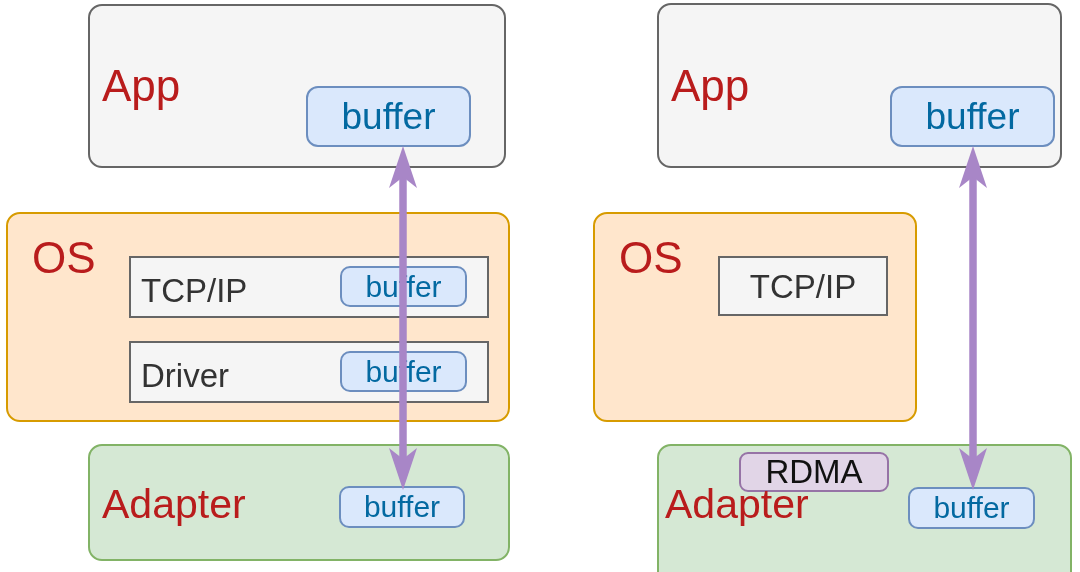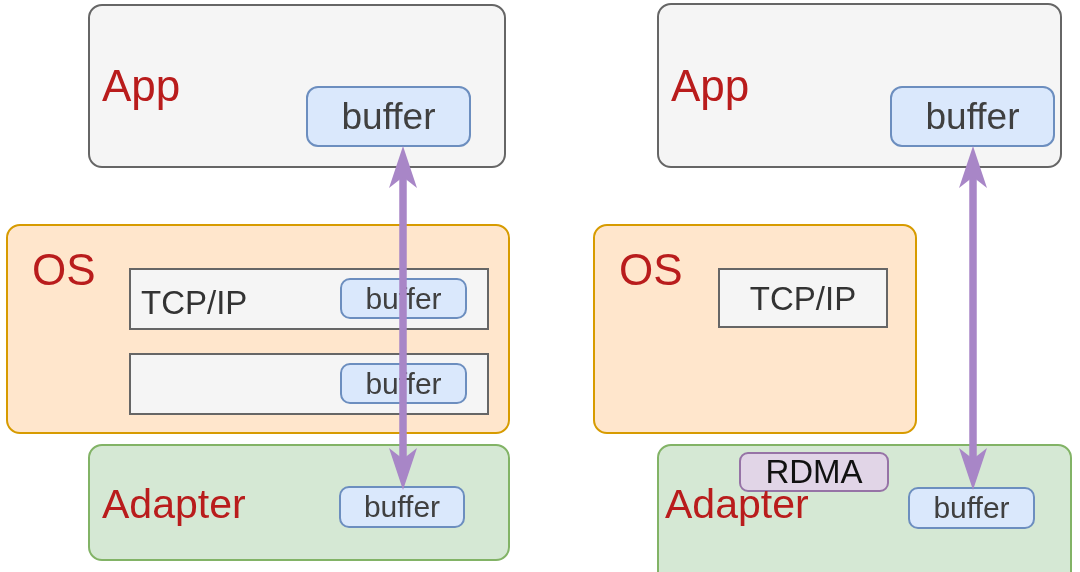--- a/index.html
+++ b/index.html
@@ -12,27 +12,27 @@
     --text:#222222;
   }
   *{margin:0;padding:0;box-sizing:border-box;}
   html,body{background:#ffffff;}
   body{font-family:"Liberation Sans", sans-serif; color:var(--text);}
   .canvas{
     position:relative; width:1080px; height:572px; background:#ffffff; overflow:hidden;
   }
   .box{position:absolute; border-radius:14px;}
   .app-box{background:var(--app-fill); border:2px solid var(--app-border);}
-  .os-box{background:var(--os-fill); border:2px solid var(--os-border);margin-top:12px;}
+  .os-box{background:var(--os-fill); border:2px solid var(--os-border);}
   .adapter-box{background:var(--adapter-fill); border:2px solid var(--adapter-border);}
   .inner-box{position:absolute; background:var(--app-fill); border:2px solid var(--app-border); border-radius:0;}
   .buffer{
     position:absolute; background:var(--buffer-fill); border:2px solid var(--buffer-border);
     border-radius:10px; display:flex; align-items:center; justify-content:center;
-    font-size:30px; color:#404040;
+    font-size:30px; color:#0369a1;
   }
   .buffer.lg{font-size:37px; border-radius:12px;}
   .rdma{
     position:absolute; background:var(--rdma-fill); border:2px solid var(--rdma-border);
     border-radius:9px; display:flex; align-items:center; justify-content:center;
     font-size:33px; color:#111;
   }
   .big-label{position:absolute; font-size:44px; color:#b91c1c; line-height:1;}
   .arrow-svg{position:absolute; color:var(--arrow);}
   .row-label{position:absolute; font-size:33px; color:#333; line-height:1;}
@@ -49,20 +49,21 @@
 
   <div class="box os-box" style="left:6px; top:212px; width:504px; height:210px;">
     <span class="big-label" style="left:24px; top:22px;">OS</span>
 
     <div class="inner-box" style="left:121px; top:42px; width:360px; height:62px;">
       <span class="row-label" style="left:10px; top:16px;">TCP/IP</span>
       <div class="buffer" style="left:209px; top:8px; width:127px; height:41px;">buffer</div>
     </div>
 
     <div class="inner-box" style="left:121px; top:127px; width:360px; height:62px;">
+      <span class="row-label" style="left:10px; top:16px;">Driver</span>
       <div class="buffer" style="left:209px; top:8px; width:127px; height:41px;">buffer</div>
     </div>
   </div>
 
   <div class="box adapter-box" style="left:88px; top:444px; width:422px; height:117px;">
     <span class="big-label" style="left:12px; top:38px; font-size:41px;">Adapter</span>
     <div class="buffer" style="left:249px; top:40px; width:126px; height:42px;">buffer</div>
   </div>
 
   <svg class="arrow-svg" style="left:386px; top:144px;" width="34" height="348" viewBox="0 0 34 348" aria-hidden="true">

